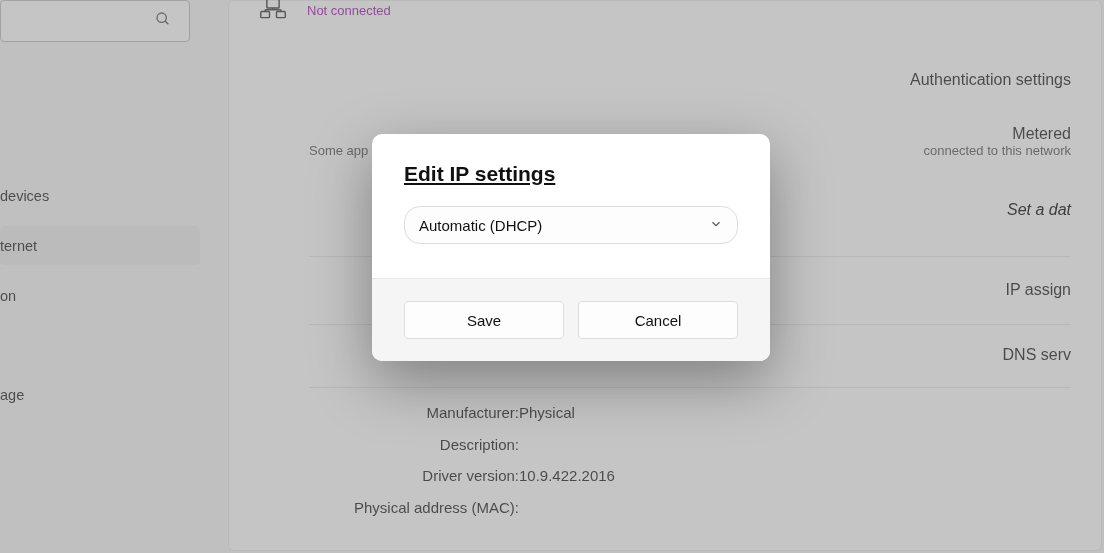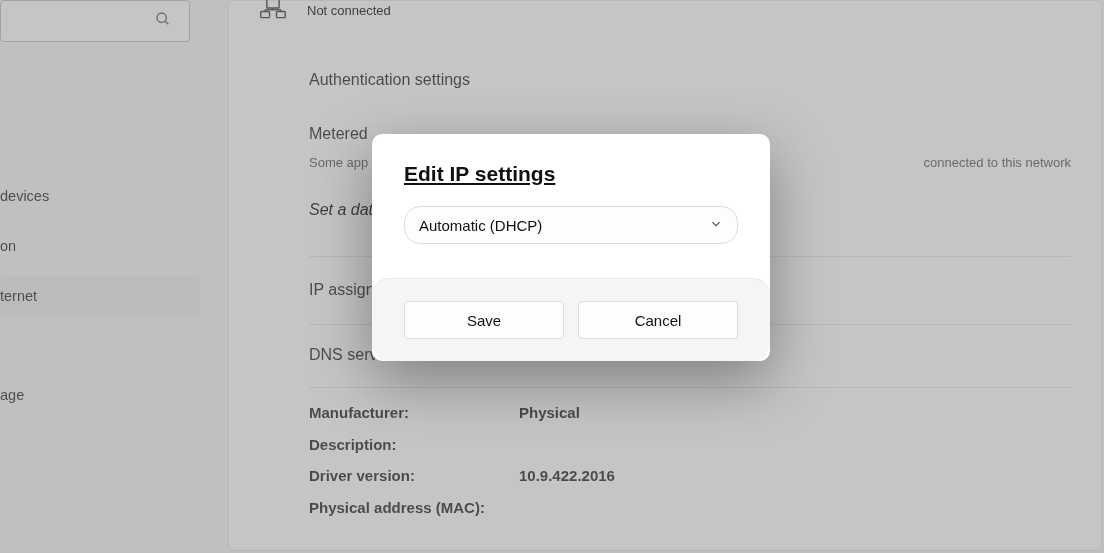--- a/index.html
+++ b/index.html
@@ -77,36 +77,37 @@
 
     .ethernet-block {
       position: absolute;
       left: 30px;
       top: -5px;
       display: flex;
       align-items: center;
       gap: 20px;
     }
     .ethernet-icon svg { width: 28px; height: 24px; }
-    .ethernet-text .status { font-size: 13px; color: #000000; }
+    .ethernet-text .status { font-size: 13px; color: #a21caf; }
 
     .section {
       position: absolute;
       left: 80px;
       right: 30px;
+      text-align: right;
     }
     .section.auth { top: 70px; }
     .section.metered { top: 124px; }
     .section.link { top: 200px; }
     .section.ipassign { top: 280px; }
     .section.dnsserv { top: 345px; }
-    .section.props { top: 402px; font-weight: bold; }
+    .section.props { top: 402px; }
 
     .section-title { font-size: 16px; color: #1c1c1c; }
-    .section-sub { font-size: 13px; color: #555; margin-top: 12px; }
+    .section-sub { font-size: 13px; color: #555; margin-top: 0; }
     .link-text { font-size: 16px; color: #000000; font-style: italic; }
 
     .divider {
       position: absolute;
       left: 80px;
       right: 30px;
       height: 1px;
       background: #e2e2e2;
     }
     .divider.d1 { top: 255px; }
@@ -159,21 +160,20 @@
       color: #111;
     }
     .chevron-down svg { width: 14px; height: 14px; }
 
     .dialog-footer {
       background: #f5f5f5;
       border-top: 1px solid #e9e9e9;
       padding: 22px 32px;
       display: flex;
       gap: 14px;
-      border-radius: 17px;
     }
     .dlg-btn {
       flex: 1;
       height: 38px;
       border: 1px solid #dcdcdc;
       border-radius: 4px;
       background: #fdfdfd;
       font-size: 15px;
       color: #111;
       cursor: pointer;
@@ -192,25 +192,25 @@
           <svg viewBox="0 0 24 24" fill="none" stroke="#555" stroke-width="2">
             <circle cx="10" cy="10" r="7"></circle>
               <line x1="20" y1="20" x2="15" y2="15"></line>
           </svg>
         </span>
       </div>
       <div class="sidebar-items">
         <div class="sidebar-item">
           <span>devices</span>
         </div>
+        <div class="sidebar-item active">
+          <span>ternet</span>
+        </div>
         <div class="sidebar-item">
           <span>on</span>
-        </div>
-        <div class="sidebar-item active">
-          <span>ternet</span>
         </div>
         <div class="sidebar-item" style="margin-top:60px">
           <span>age</span>
         </div>
       </div>
     </div>
 
     <div class="main">
 
       <div class="ethernet-block">

